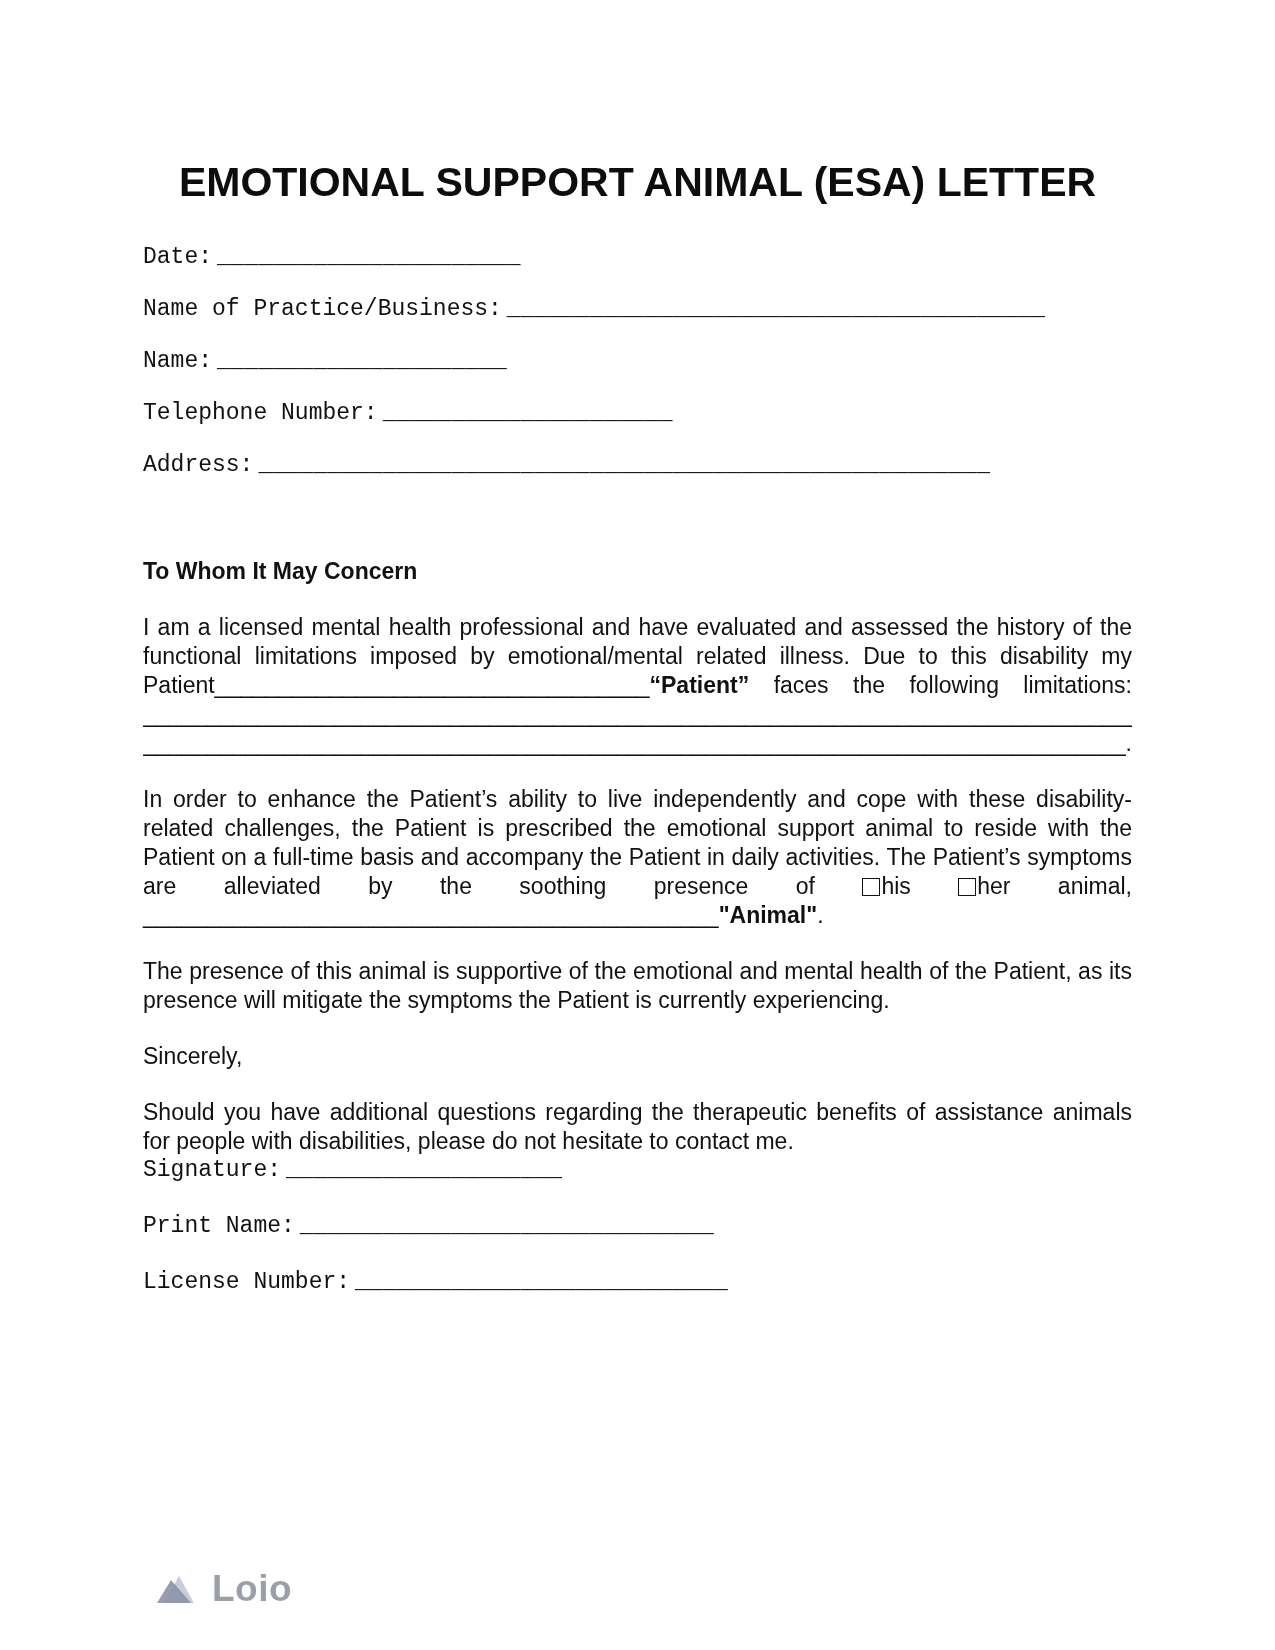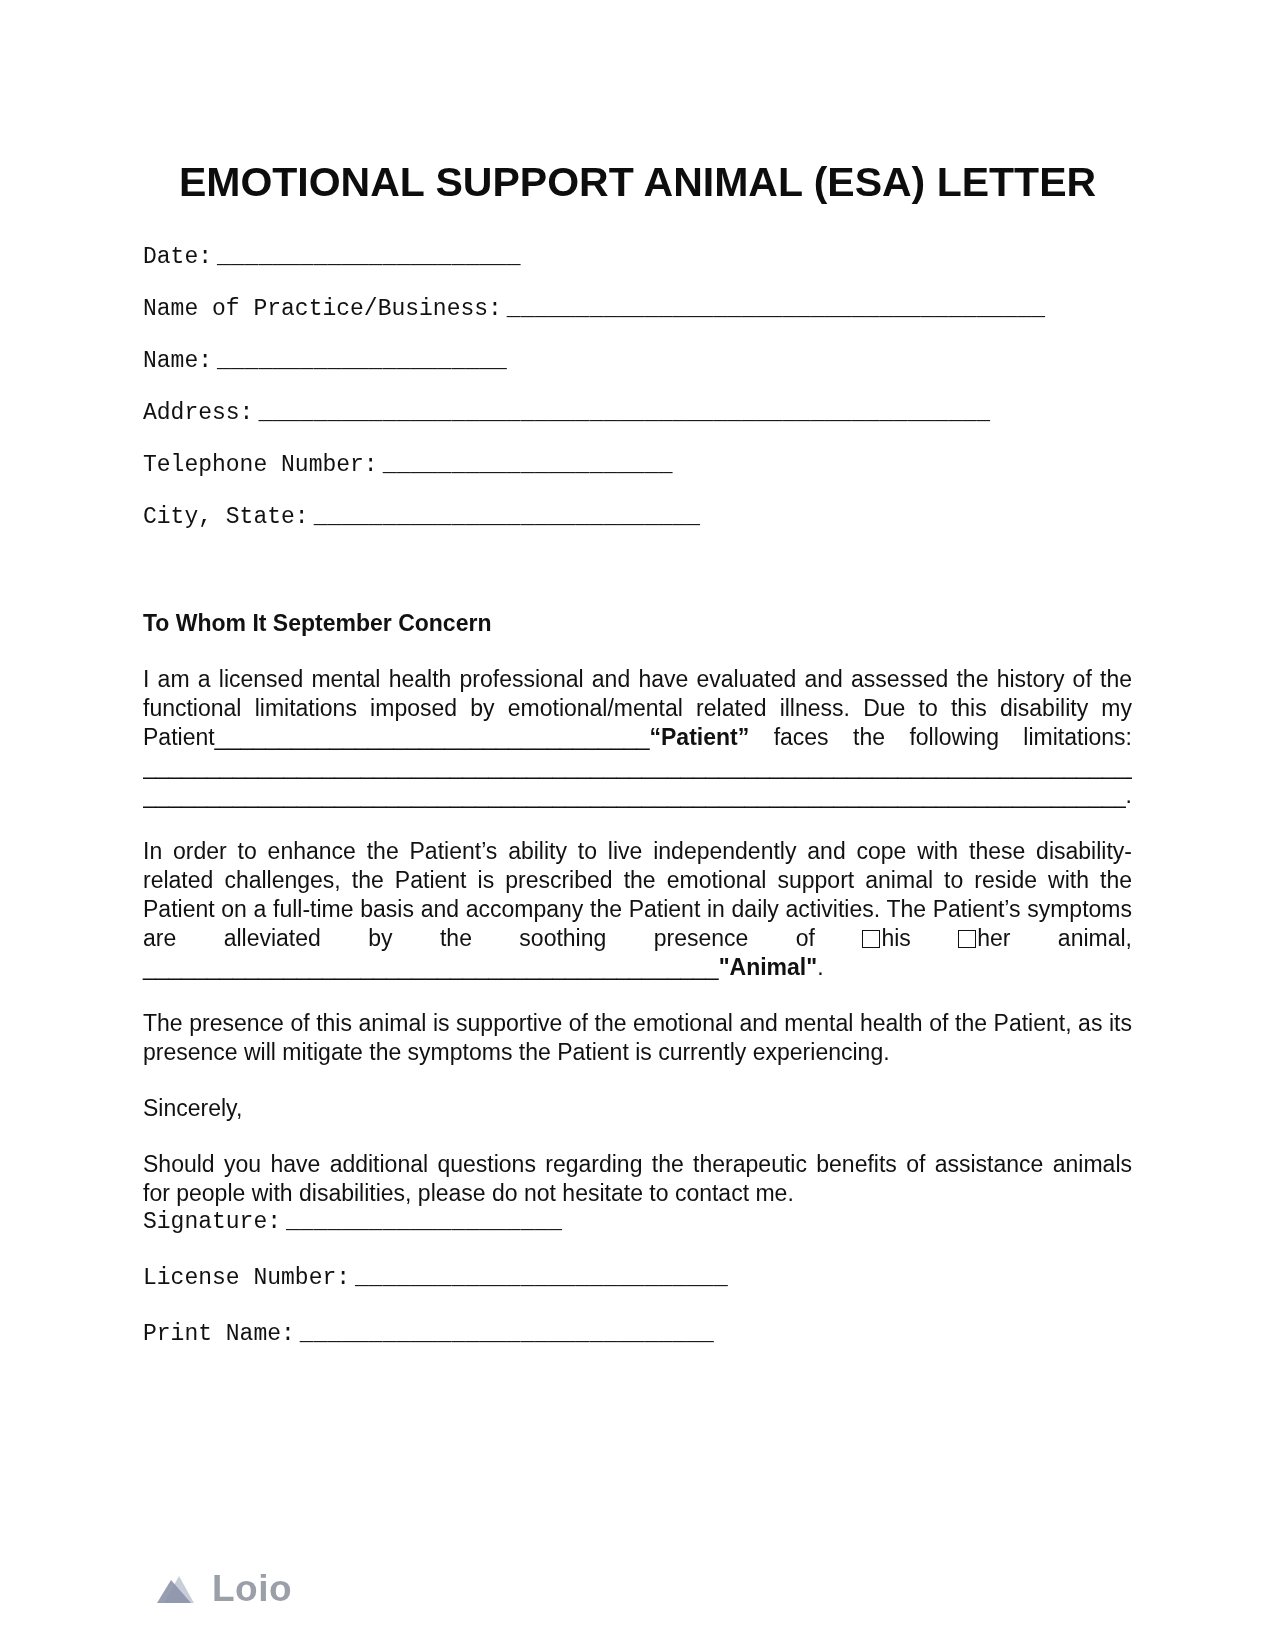--- a/index.html
+++ b/index.html
@@ -71,30 +71,27 @@
   <div class="field">
     <span class="lbl">Date:</span><span class="blank">______________________</span>
   </div>
   <div class="field">
     <span class="lbl">Name of Practice/Business:</span><span class="blank">_______________________________________</span>
   </div>
   <div class="field">
     <span class="lbl">Name:</span><span class="blank">_____________________</span>
   </div>
   <div class="field">
-    <span class="lbl">Address:</span><span class="blank">_____________________________________________________</span>
-  </div>
-  <div class="field">
     <span class="lbl">Telephone Number:</span><span class="blank">_____________________</span>
   </div>
   <div class="field">
-    <span class="lbl">City, State:</span><span class="blank">____________________________</span>
+    <span class="lbl">Address:</span><span class="blank">_____________________________________________________</span>
   </div>
 
-  <div class="salutation">To Whom It September Concern</div>
+  <div class="salutation">To Whom It May Concern</div>
 
   <p class="para justify-last"><span>I am a licensed mental health professional and have evaluated and assessed the history of the functional limitations imposed by emotional/mental related illness. Due to this disability my Patient</span><span>__________________________________</span><b>“Patient”</b><span> faces the following limitations:</span></p>
 
   <div class="rule">
     <span class="fill">________________________________________________________________________________</span>
   </div>
   <div class="rule flexline">
     <span class="fill">________________________________________________________________________________</span>
       <span class="tail">.</span>
   </div>
@@ -104,24 +101,24 @@
   <p class="para">The presence of this animal is supportive of the emotional and mental health of the Patient, as its presence will mitigate the symptoms the Patient is currently experiencing.</p>
 
   <p class="para closing">Sincerely,</p>
 
   <p class="para">Should you have additional questions regarding the therapeutic benefits of assistance animals for people with disabilities, please do not hesitate to contact me.</p>
 
   <div class="field sig-row">
     <span class="lbl">Signature:</span><span class="blank">____________________</span>
   </div>
   <div class="field sig-row">
-    <span class="lbl">License Number:</span><span class="blank">___________________________</span>
+    <span class="lbl">Print Name:</span><span class="blank">______________________________</span>
   </div>
   <div class="field sig-row">
-    <span class="lbl">Print Name:</span><span class="blank">______________________________</span>
+    <span class="lbl">License Number:</span><span class="blank">___________________________</span>
   </div>
 
   <div class="logo">
     <span style="display:inline-block;line-height:0;">
       <svg width="44" height="34" viewBox="0 0 44 34" xmlns="http://www.w3.org/2000/svg">
         <polygon points="22,4 37,31 7,31" fill="#c9cdda"></polygon>
         <polygon points="14,8 34,31 0,31" fill="#8c94a8" fill-opacity="0.9"></polygon>
       </svg>
     </span>
     <span class="logo-text">Loio</span>

